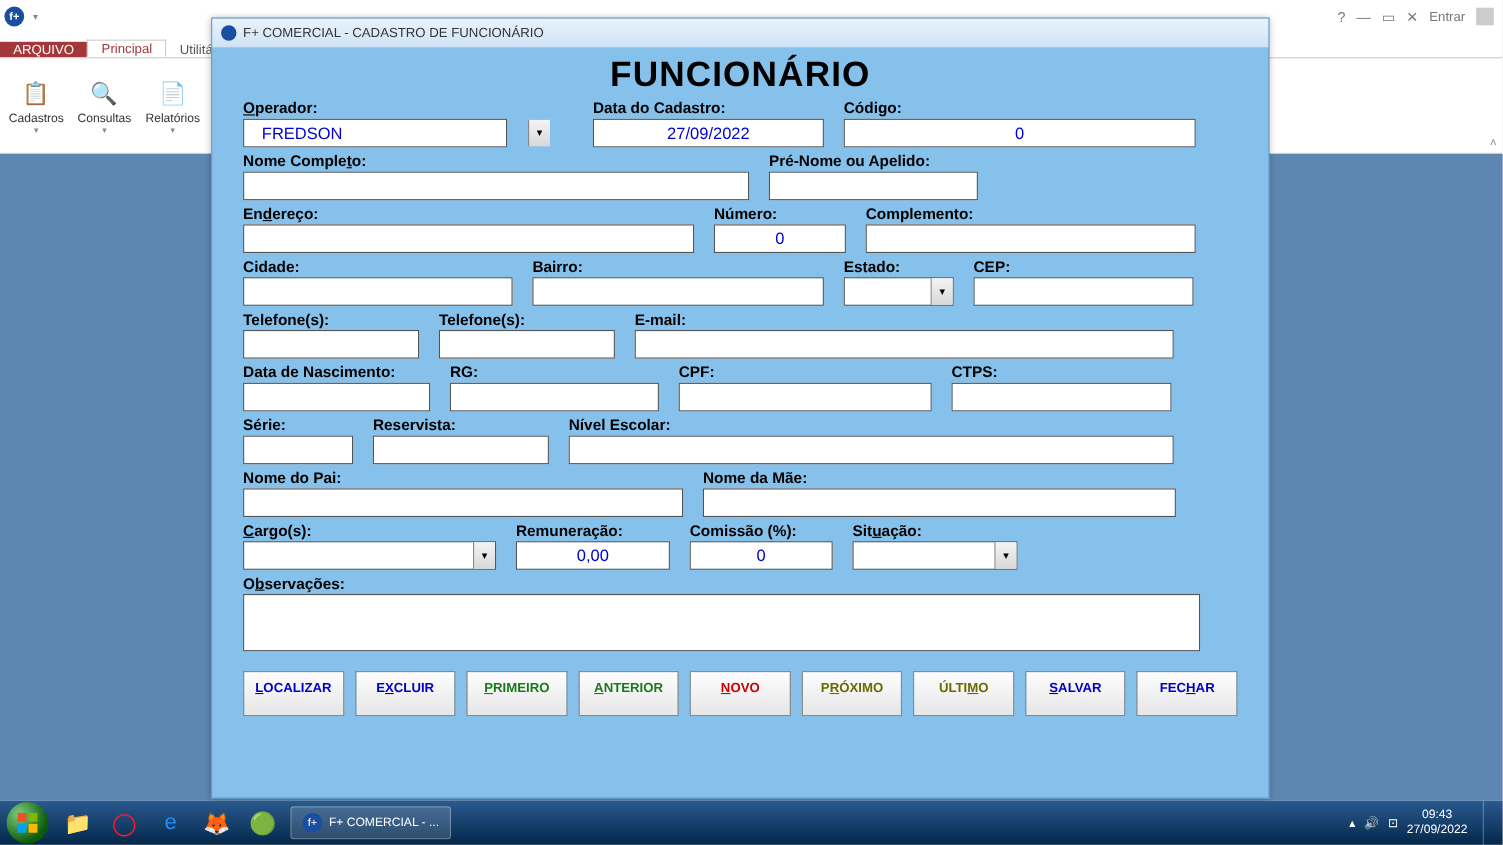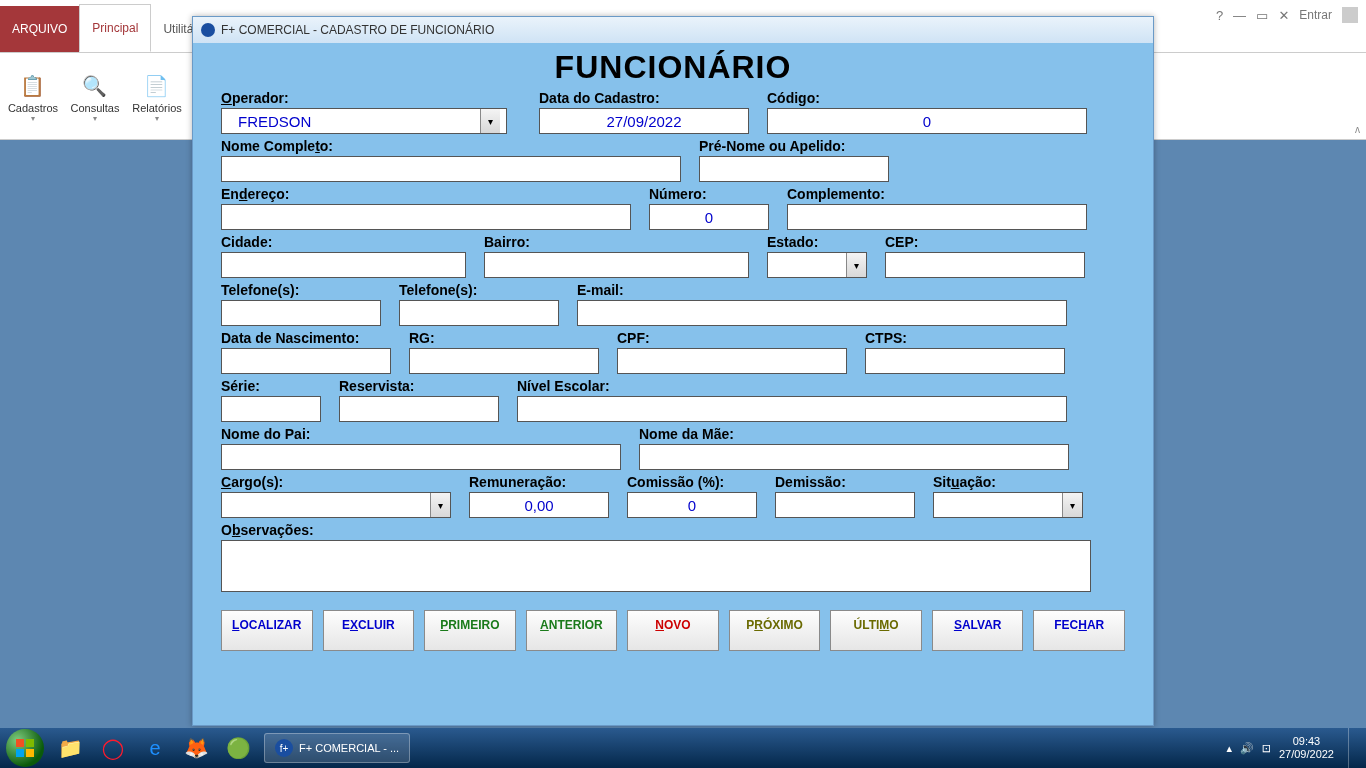--- a/index.html
+++ b/index.html
@@ -8,21 +8,21 @@
 
 .titlebar { height: 30px; background: #fff; display:flex; align-items:center; padding-left:4px; font-size:12px; color:#444; }
 .titlebar .logo { width:18px; height:18px; border-radius:50%; background:#1a4ea0; margin-right:4px; display:flex; align-items:center; justify-content:center; color:#fff; font-size:10px; font-weight:bold; }
 .titlebar .caret { margin-left:4px; font-size:9px; color:#888; }
 .titlebar .right-ctrls { margin-left:auto; display:flex; align-items:center; gap:10px; padding-right:8px; color:#777; font-size:13px; }
 .titlebar .right-ctrls span { cursor:default; }
 .titlebar .entrar { font-size:12px; }
 .titlebar .avatar { width:16px; height:16px; background:#ccc; }
 
 .ribbon-tabs { height:22px; display:flex; align-items:flex-end; font-size:12px; }
-.ribbon-tabs .tab { padding:16px 12px; cursor:default; }
+.ribbon-tabs .tab { padding:0 12px; cursor:default; }
 .ribbon-tabs .tab.file { background:#a4373a; color:#fff; }
 .ribbon-tabs .tab.active { color:#a4373a; border:1px solid #ccc; border-bottom:1px solid #fff; background:#fff; }
 .ribbon-tabs .tab.inactive { color:#555; }
 
 .ribbon-body { height:88px; border-top:1px solid #ccc; border-bottom:1px solid #ccc; background:#fff; display:flex; align-items:center; padding-left:6px; gap:8px; position:relative; }
 .ribbon-btn { display:flex; flex-direction:column; align-items:center; font-size:11px; color:#333; width:54px; }
 .ribbon-btn .ico { width:32px; height:32px; border-radius:4px; display:flex; align-items:center; justify-content:center; font-size:20px; color:#a4373a; }
 .ribbon-btn .arrow { font-size:8px; color:#888; }
 .ribbon-caret { position:absolute; right:6px; bottom:4px; font-size:10px; color:#888; }
 
@@ -121,21 +121,21 @@
     <div class="ico"></div>
     <span>F+ COMERCIAL - CADASTRO DE FUNCIONÁRIO</span>
   </div>
   <div class="form-body">
     <div class="form-title">FUNCIONÁRIO</div>
 
     <div class="row">
       <div class="col" style="width:280px;">
         <label class="fl"><u>O</u>perador:</label>
         <div class="dropdown-wrap">
-          <input class="txt" style="width: 286px; color: rgb(0, 0, 204); padding-left: 16px;" value="FREDSON">
+          <input class="txt" style="width: 240px; color: rgb(0, 0, 204); padding-left: 16px;" value="FREDSON">
           <div class="dropdown-btn">▾</div>
         </div>
       </div>
       <div class="col" style="width:210px; margin-left:20px;">
         <label class="fl">Data do Cadastro:</label>
         <input class="txt center" style="width: 210px;" value="27/09/2022">
       </div>
       <div class="col" style="width:320px;">
         <label class="fl">Código:</label>
         <input class="txt center" style="width: 320px;" value="0">
@@ -258,24 +258,20 @@
           <div class="dropdown-btn">▾</div>
         </div>
       </div>
       <div class="col" style="width:140px;">
         <label class="fl">Remuneração:</label>
         <input class="txt center" style="width: 140px;" value="0,00">
       </div>
       <div class="col" style="width:130px;">
         <label class="fl">Comissão (%):</label>
         <input class="txt center" style="width: 130px;" value="0">
-      </div>
-      <div class="col" style="width:140px;">
-        <label class="fl">Demissão:</label>
-        <input class="txt" style="width: 140px;">
       </div>
       <div class="col" style="width:150px;">
         <label class="fl">Sit<u>u</u>ação:</label>
         <div class="dropdown-wrap">
           <input class="txt" style="width: 150px;">
           <div class="dropdown-btn">▾</div>
         </div>
       </div>
     </div>
 

